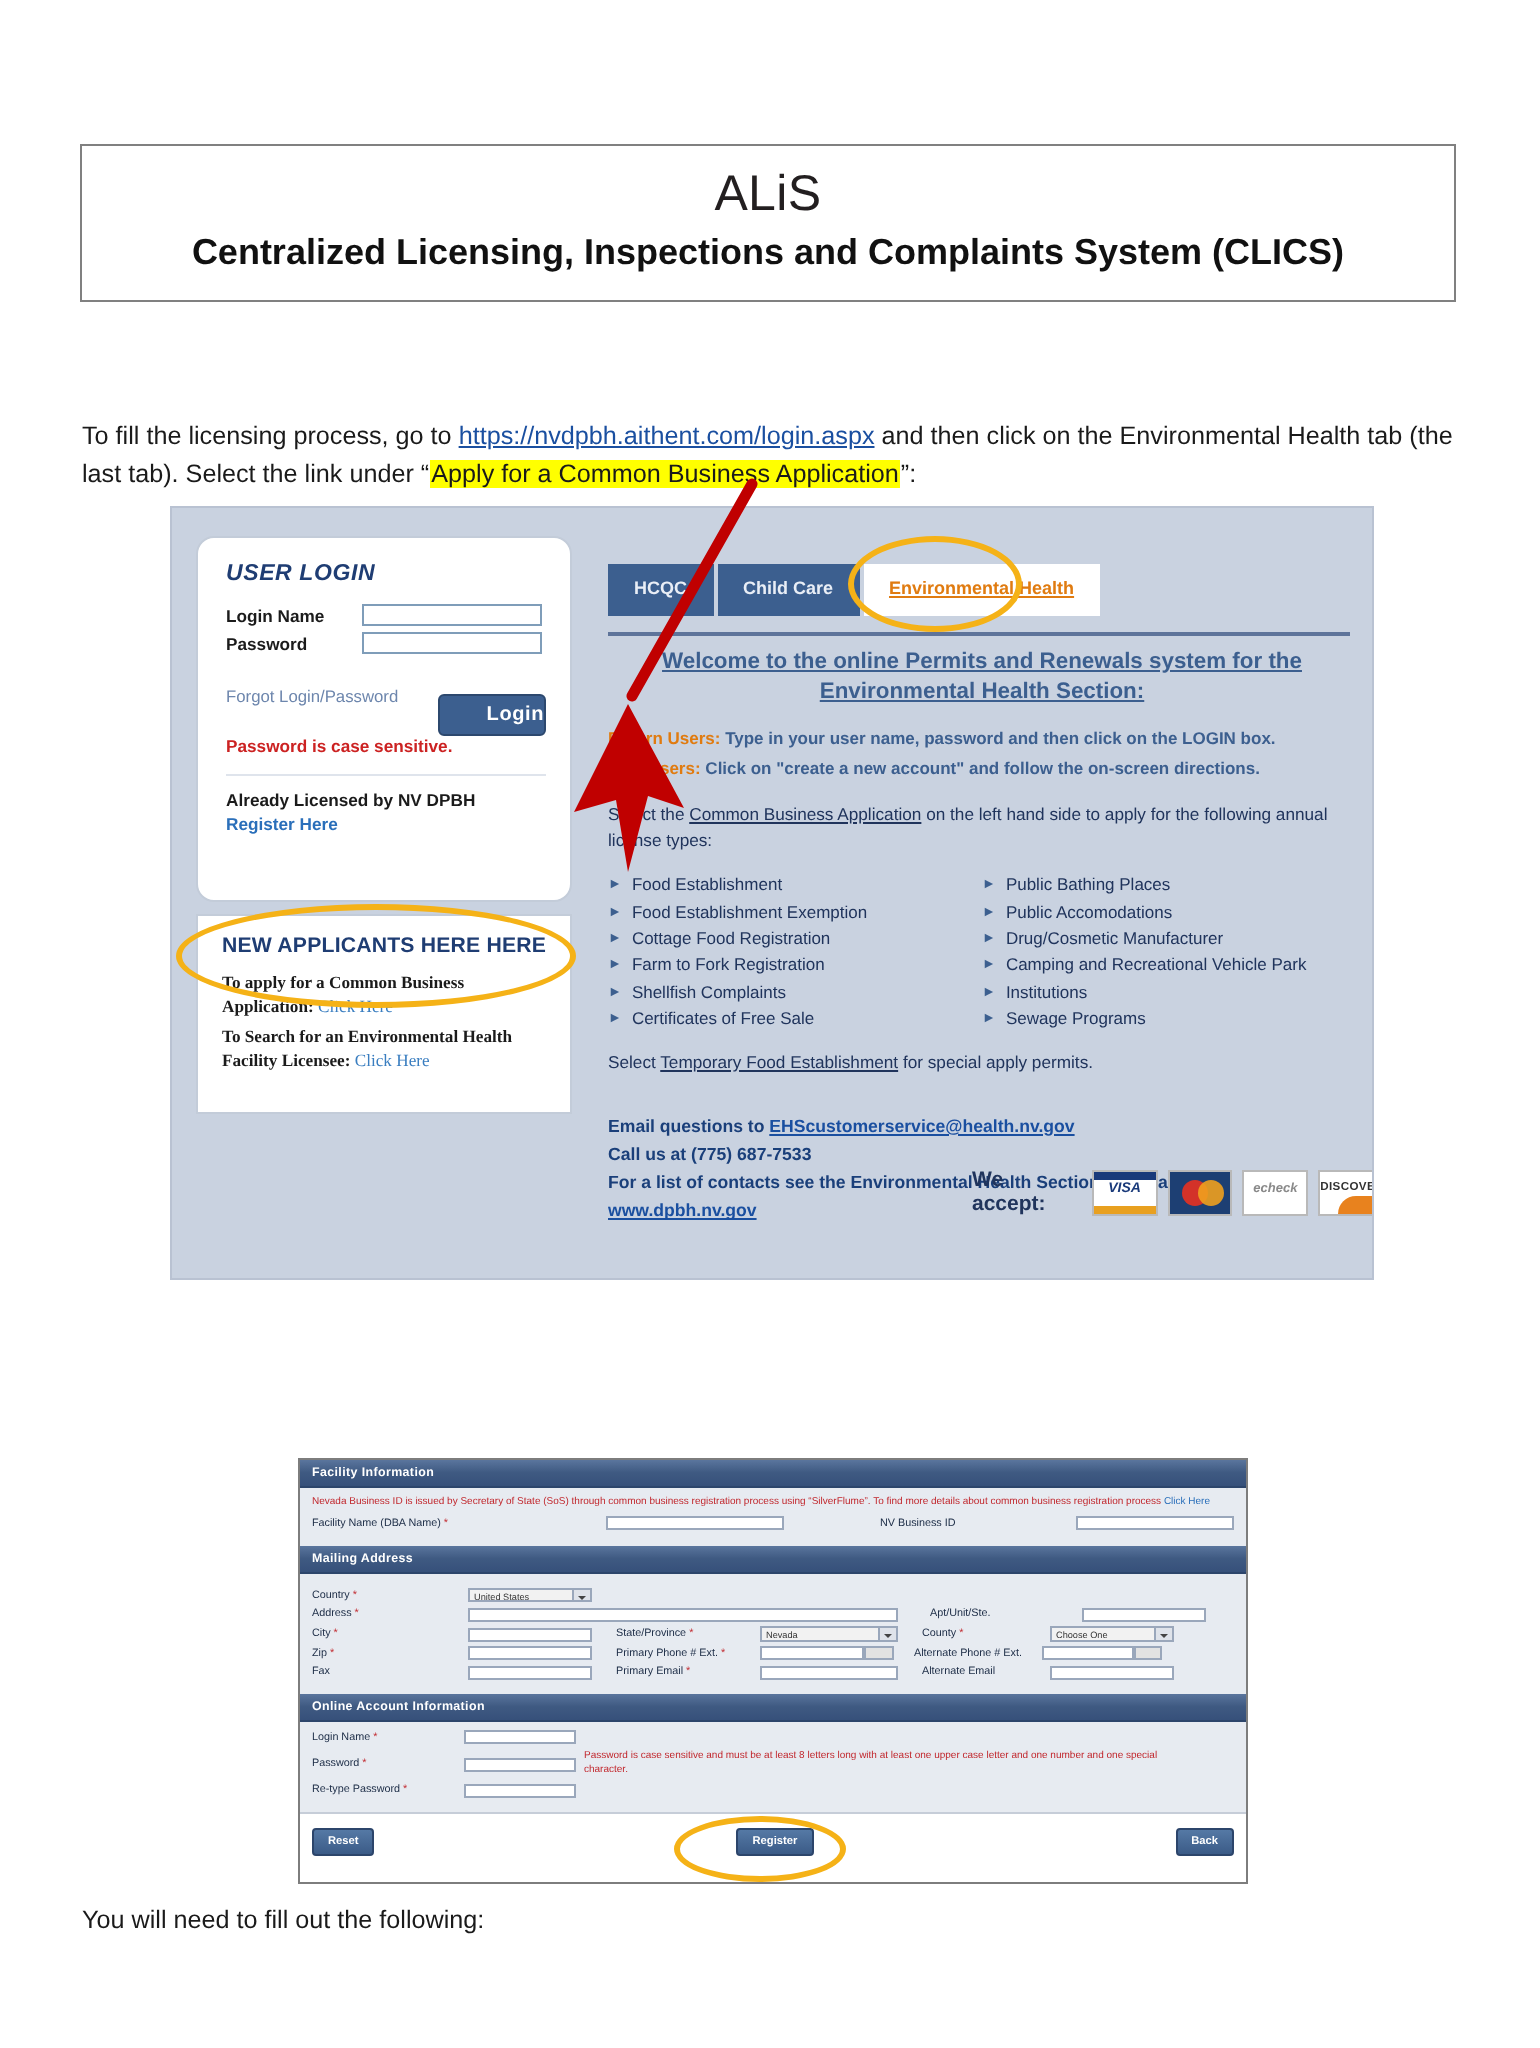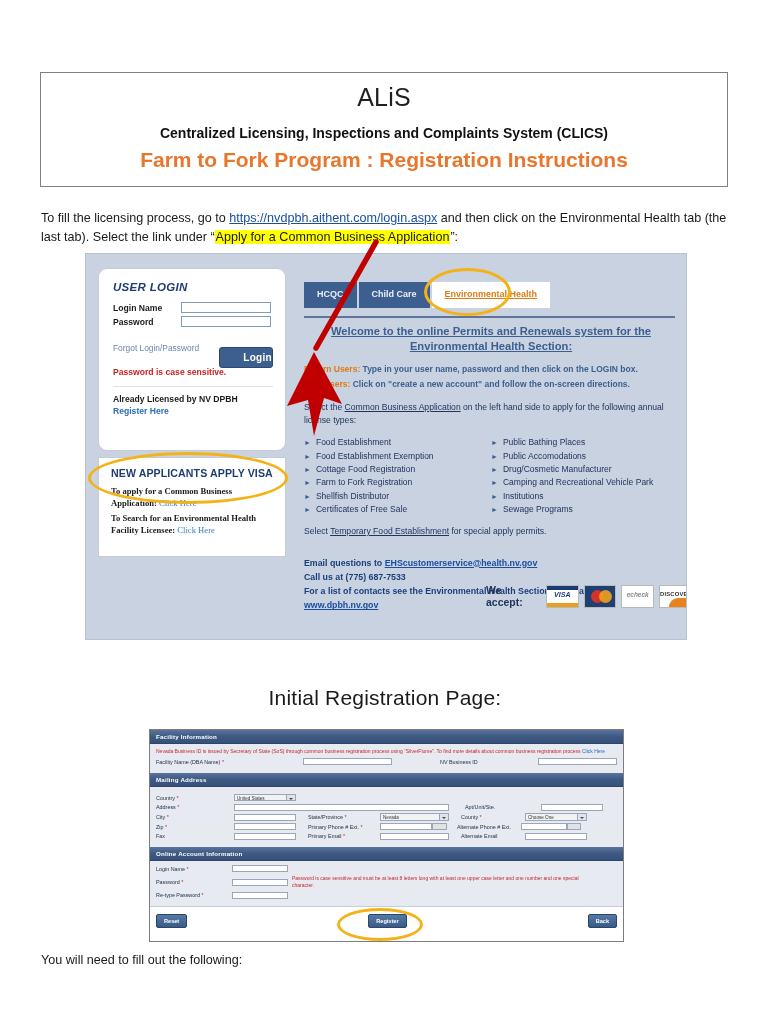--- a/index.html
+++ b/index.html
@@ -11,21 +11,21 @@
   }
   .page{position:relative;width:770px;height:1024px;}
 
   
   .titlebox{
     position:absolute;left:40px;top:72px;width:688px;
     border:1px solid #808080;background:#fff;box-sizing:border-box;
     padding:10px 6px 12px 6px;text-align:center;
   }
   .t-line1{font-size:25px;color:#231f20;letter-spacing:.2px;line-height:1.18;}
-  .t-line2{font-size:14px;font-weight:bold;color:#111;line-height:1.28;margin-top:12px;}
+  .t-line2{font-size:18px;font-weight:bold;color:#111;line-height:1.28;margin-top:2px;}
   .t-line3{font-size:21px;font-weight:bold;color:#e8762c;line-height:1.3;margin-top:4px;}
 
   
   .intro{
     position:absolute;left:41px;top:209px;width:690px;
     font-size:12.6px;color:#1a1a1a;line-height:1.52;
   }
   .intro a{color:#1a4fa0;text-decoration:underline;}
   .hl{background:#ffff00;padding:0 1px;}
 
@@ -153,21 +153,20 @@
   }
 </style>
 </head>
 <body>
 
 <div class="page">
 
   <div class="titlebox">
     <div class="t-line1">ALiS</div>
     <div class="t-line2">Centralized Licensing, Inspections and Complaints System (CLICS)</div>
-    <div class="t-line3">Farm to Fork Program : Registration Instructions</div>
   </div>
 
   <div class="intro">
     <span>To fill the licensing process, go to </span><a href="#">https://nvdpbh.aithent.com/login.aspx</a><span> and then click on the Environmental Health tab (the last tab). Select the link under “</span><span class="hl">Apply for a Common Business Application</span><span>”:</span>
   </div>
 
   <div class="shot1">
     <div class="shot1-inner">
 
       <div class="logincard">
@@ -187,21 +186,21 @@
 
         <div class="casenote">Password is case sensitive.</div>
         <div class="divider"></div>
         <div class="already">
           <span>Already Licensed by NV DPBH</span><br>
           <span class="lnk">Register Here</span>
         </div>
       </div>
 
       <div class="newcard">
-        <div class="na-title">NEW APPLICANTS APPLY VISA</div>
+        <div class="na-title">NEW APPLICANTS HERE HERE</div>
         <div class="na-item">
           <span>To apply for a Common Business Application: </span><span class="lnk">Click Here</span>
         </div>
         <div class="na-item">
           <span>To Search for an Environmental Health Facility Licensee: </span><span class="lnk">Click Here</span>
         </div>
       </div>
 
       <div class="tabs">
         <div class="tab">HCQC</div>
@@ -240,21 +239,21 @@
             <div class="bul">
                 <span class="mk">►</span>
                 <span>Cottage Food Registration</span>
               </div>
             <div class="bul">
                 <span class="mk">►</span>
                 <span>Farm to Fork Registration</span>
               </div>
             <div class="bul">
                 <span class="mk">►</span>
-                <span>Shellfish Distributor</span>
+                <span>Shellfish Complaints</span>
               </div>
             <div class="bul">
                 <span class="mk">►</span>
                 <span>Certificates of Free Sale</span>
               </div>
           </div>
           <div class="col">
             <div class="bul">
                 <span class="mk">►</span>
                 <span>Public Bathing Places</span>
@@ -316,21 +315,20 @@
 
   <div class="ellipse" style="left:424px;top:268px;width:87px;height:48px;"></div>
 
   <div class="ellipse" style="left:88px;top:452px;width:200px;height:52px;"></div>
 
   <svg class="arrow" style="left:190px;top:236px;" width="200" height="220" viewBox="0 0 200 220">
     <path d="M186 6 L126 112" stroke="#c00000" stroke-width="5.5" fill="none" stroke-linecap="round"></path>
     <path d="M124 116 L97 170 L118 164 L124 200 L134 162 L152 168 Z" fill="#c00000"></path>
   </svg>
 
-  <div class="midhead">Initial Registration Page:</div>
 
   <div class="shot2">
 
     <div class="sechead">Facility Information</div>
     <div class="secbody">
       <div class="rednote">
         <span>Nevada Business ID is issued by Secretary of State (SoS) through common business registration process using “SilverFlume”. To find more details about common business registration process </span><span class="lnk">Click Here</span>
       </div>
       <div class="frm-row">
         <div class="lbl" style="width:150px;">

